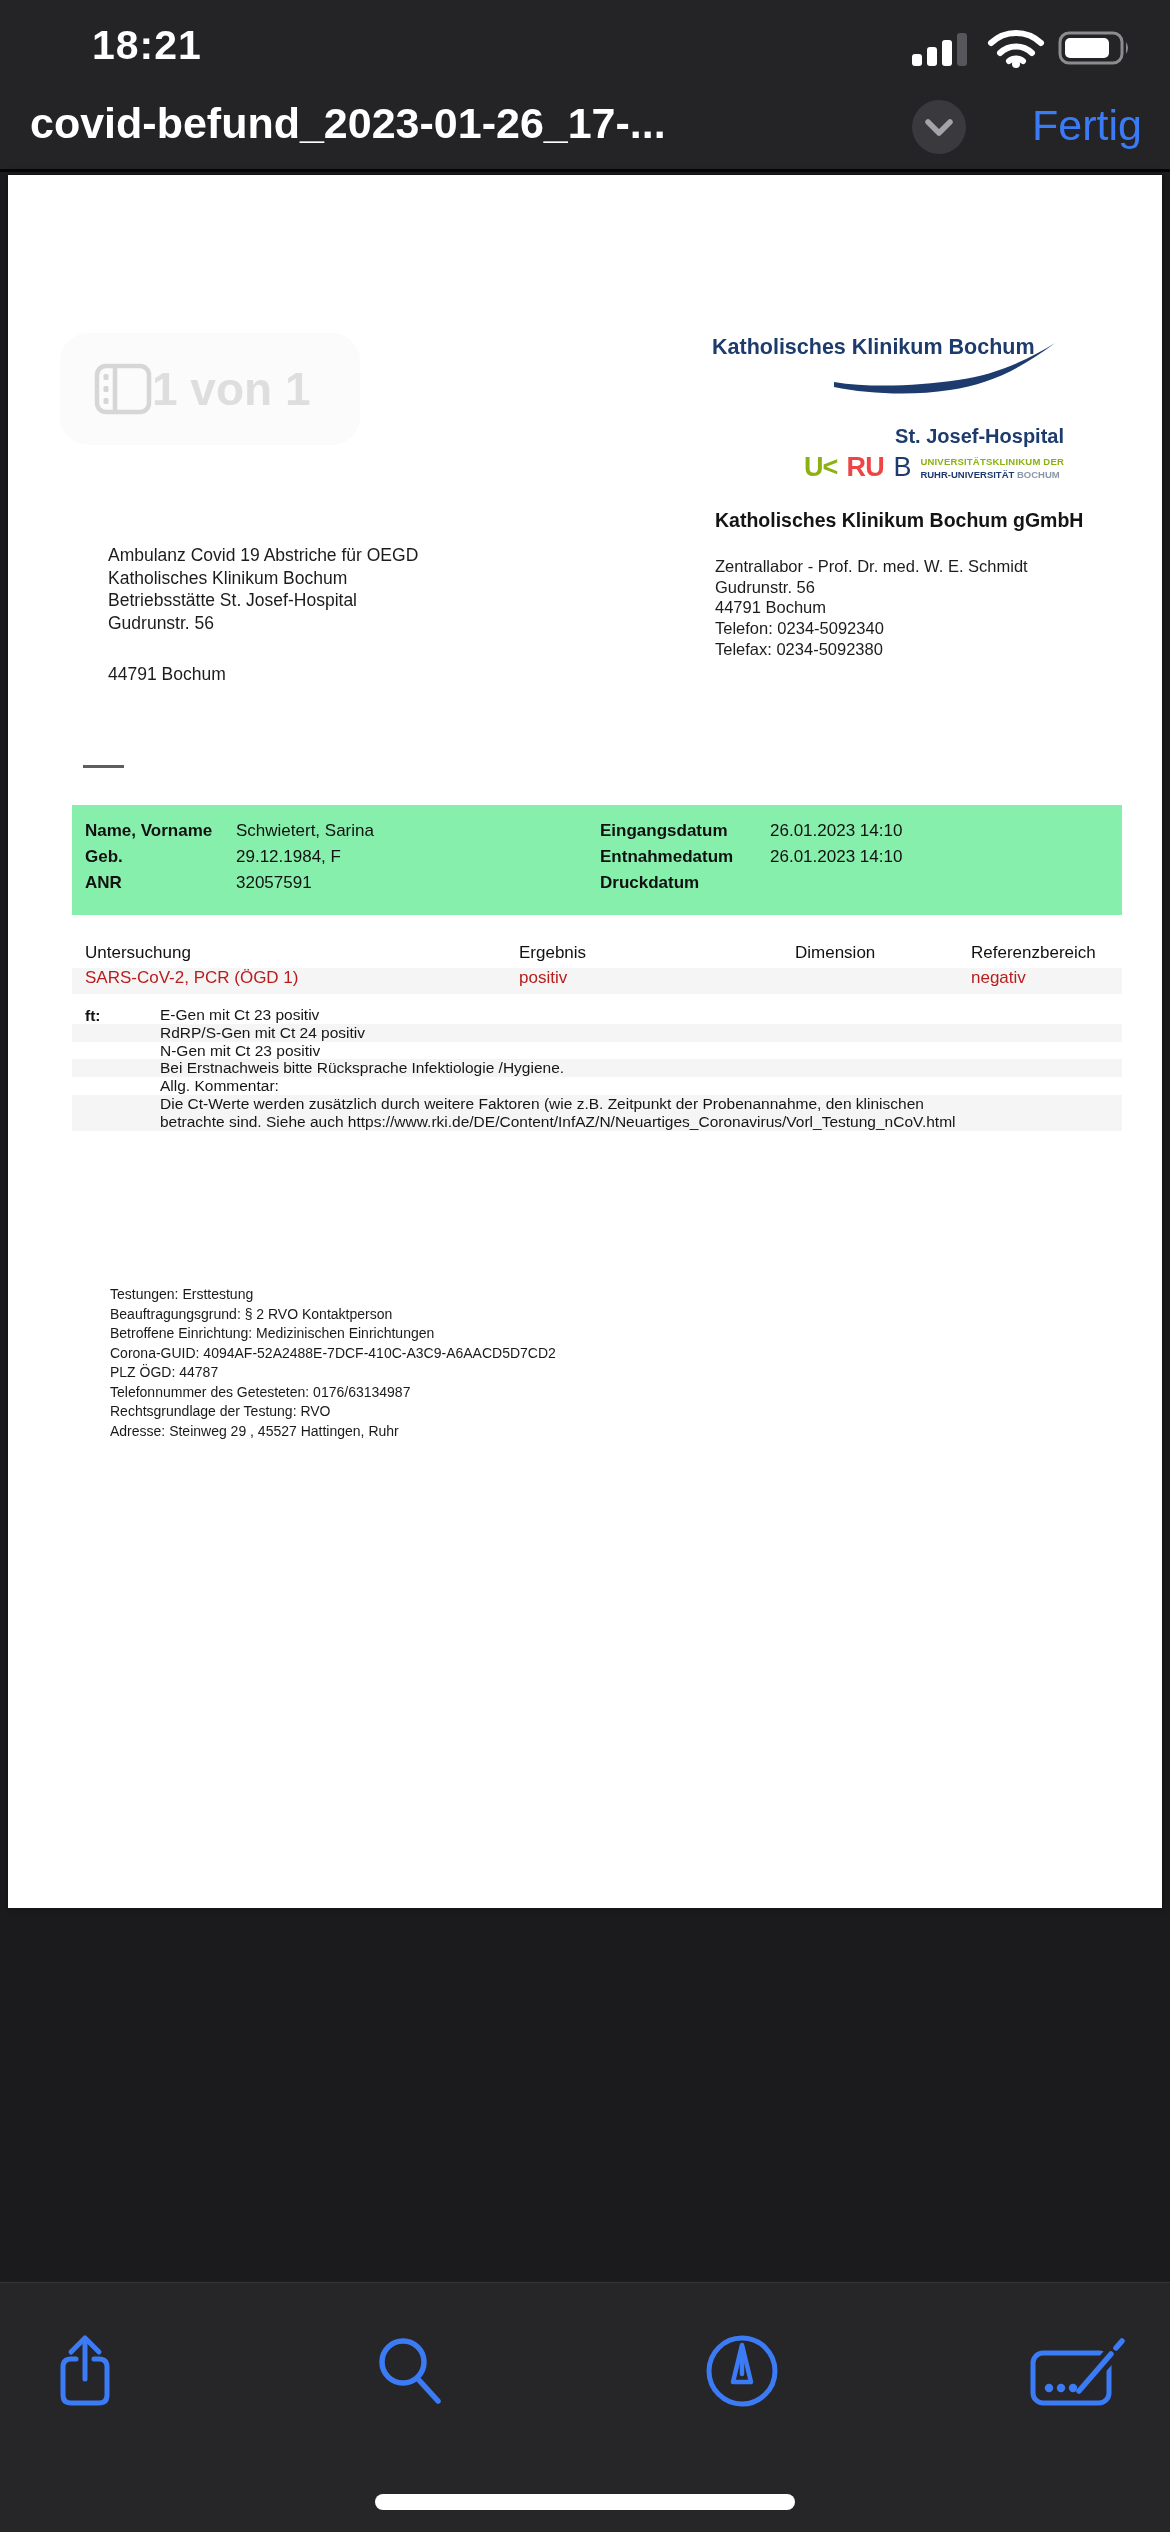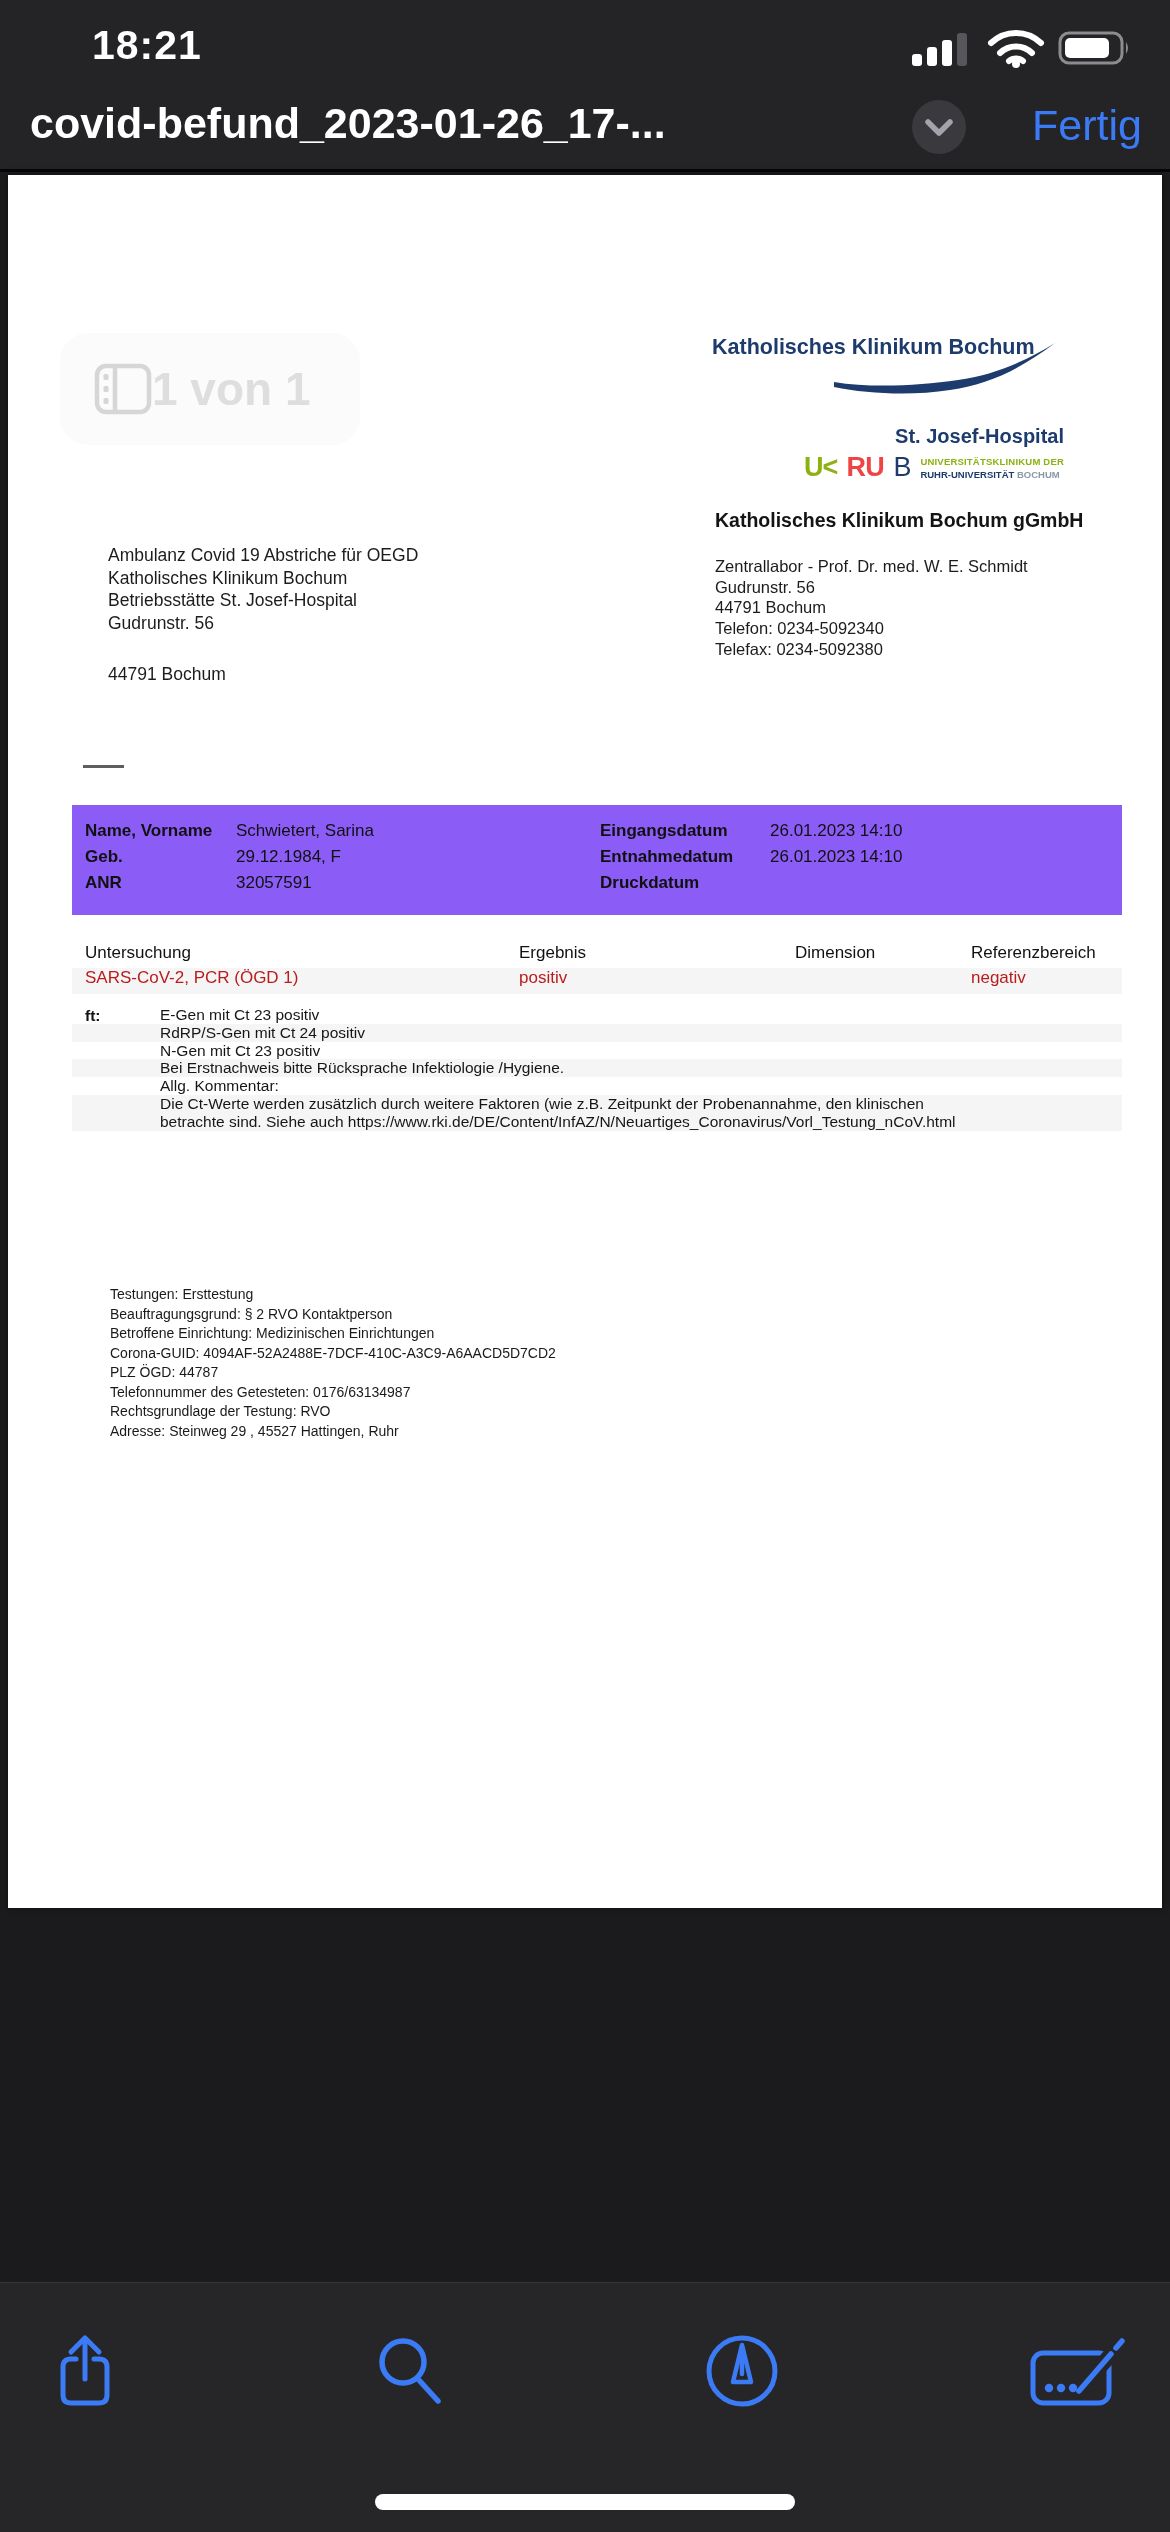--- a/index.html
+++ b/index.html
@@ -29,21 +29,21 @@
   .bb{font-size:27px;font-weight:300;color:#1D3B6C;}
   .uni-lines{display:flex;flex-direction:column;line-height:11px;}
   .uni-l1{font-size:9.5px;font-weight:700;color:#8CB110;letter-spacing:.2px;}
   .uni-l2s{font-size:9.5px;font-weight:700;color:#1D3B6C;}
   .uni-l2l{font-size:9.5px;font-weight:700;color:#8a97a8;}
   .lab-title{position:absolute;left:707px;top:334px;font-size:19.5px;font-weight:700;color:#141414;white-space:nowrap;}
   .lab-address{position:absolute;left:707px;top:381px;font-size:16.5px;color:#1c1c1c;line-height:20.7px;}
   .sender-address{position:absolute;left:100px;top:369px;font-size:17.5px;color:#1c1c1c;line-height:22.5px;}
   .sender-city{position:absolute;left:100px;top:489px;font-size:17.5px;color:#1c1c1c;}
   .fold-mark{position:absolute;left:75px;top:590px;width:41px;height:3px;background:#5e5e5e;}
-  .patient-box{position:absolute;left:64px;top:630px;width:1050px;height:110px;background:#8b5cf6;}
+  .patient-box{position:absolute;left:64px;top:630px;width:1050px;height:110px;background:#86efac;}
   .prow{position:absolute;height:26px;font-size:17px;color:#111;width:100%;}
   .plabel{position:absolute;left:13px;font-weight:700;}
   .pvalue{position:absolute;left:164px;}
   .plabel2{position:absolute;left:528px;font-weight:700;}
   .pvalue2{position:absolute;left:698px;}
   .results-header{position:absolute;left:64px;top:768px;width:1050px;height:25px;font-size:17px;color:#111;}
   .rh-name{position:absolute;left:13px;}
   .rh-result{position:absolute;left:447px;}
   .rh-dim{position:absolute;left:723px;}
   .rh-ref{position:absolute;left:899px;}

